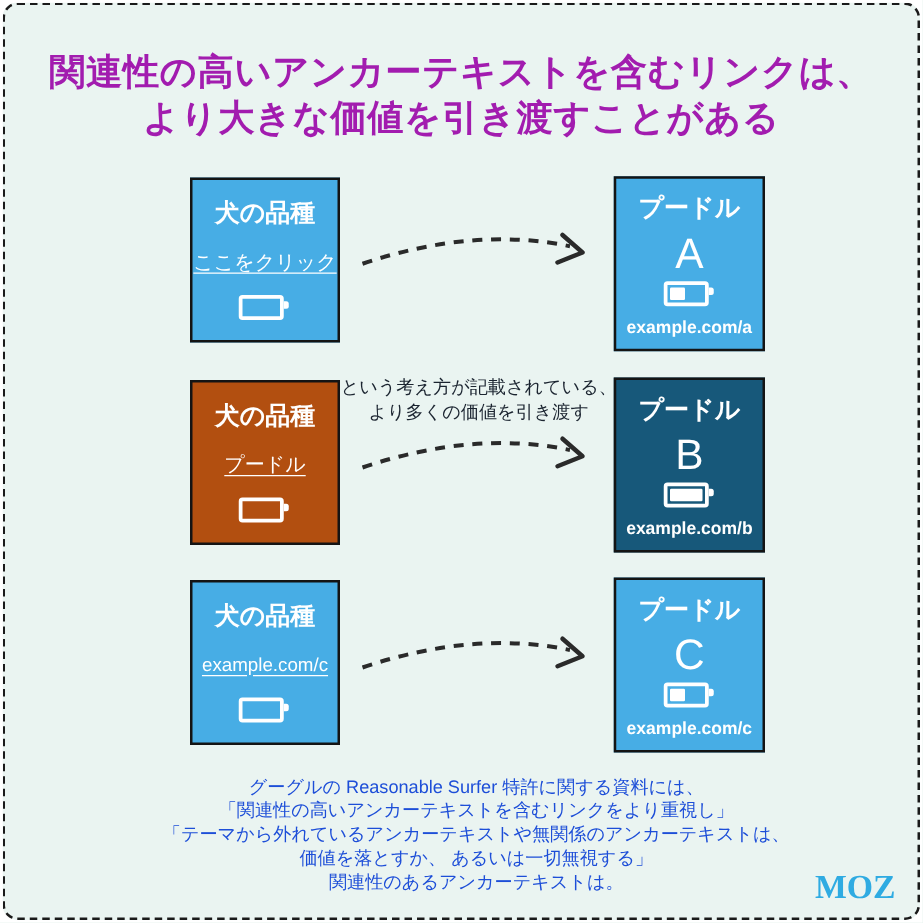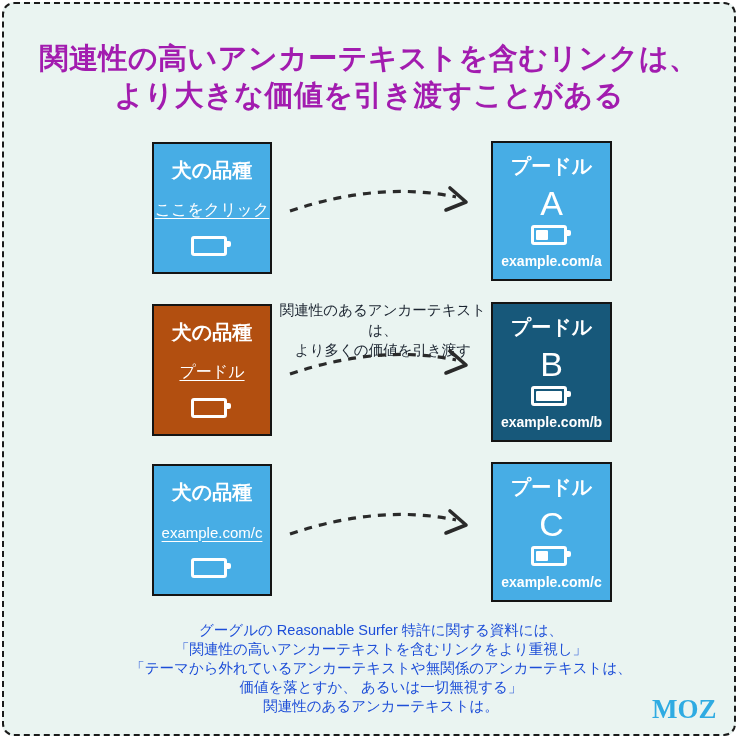--- a/index.html
+++ b/index.html
@@ -90,21 +90,21 @@
     <div class="node-url">example.com/a</div>
   </div>
 
   <div class="node src orange" style="left:148px;top:300px;">
     <div class="node-heading">犬の品種</div>
     <div class="node-link">プードル</div>
     <span class="battery"></span>
   </div>
 
   <div class="annotation">
-    <div>関連性のあるアンカーテキストは、</div>
+    <div>という考え方が記載されている、</div>
     <div>より多くの価値を引き渡す</div>
   </div>
 
   <svg class="arrow" style="top:338px;" viewBox="0 0 205 48">
     <path d="M6 32 Q 95 2 172 18" stroke-width="3.2" stroke-dasharray="8 7"></path>
     <path d="M166 9 L182 23 L162 31" stroke-width="3.6" stroke-linecap="round" stroke-linejoin="round"></path>
   </svg>
 
   <div class="node dst darkblue" style="left:487px;top:298px;">
     <div class="node-heading">プードル</div>

